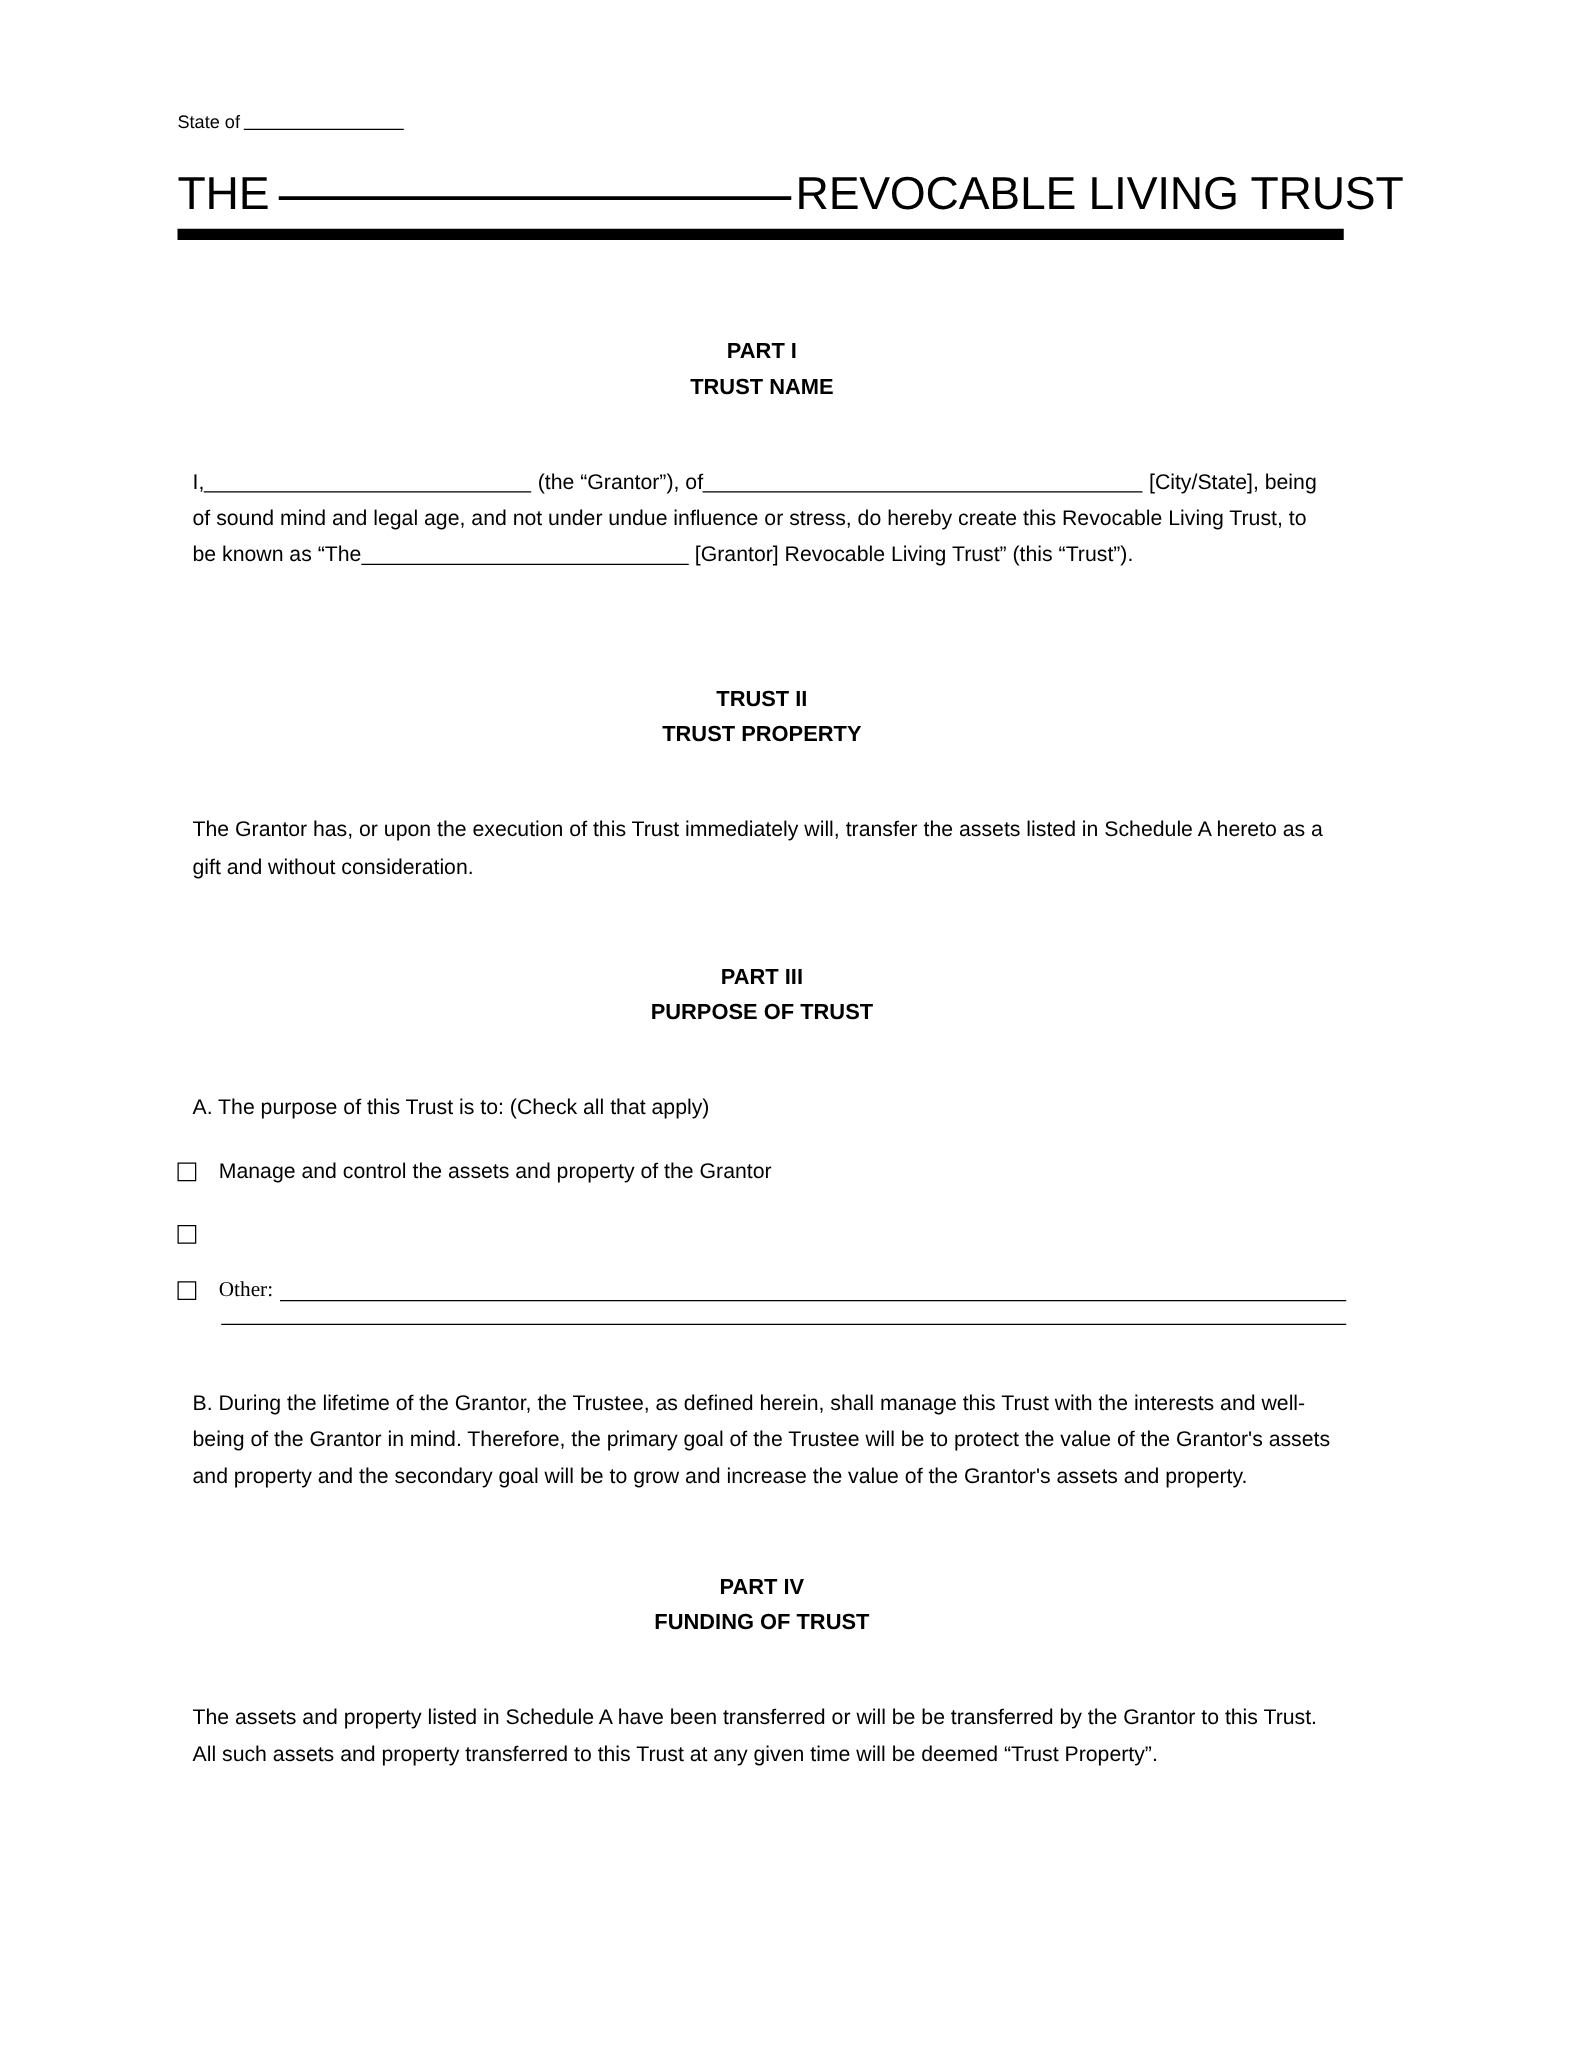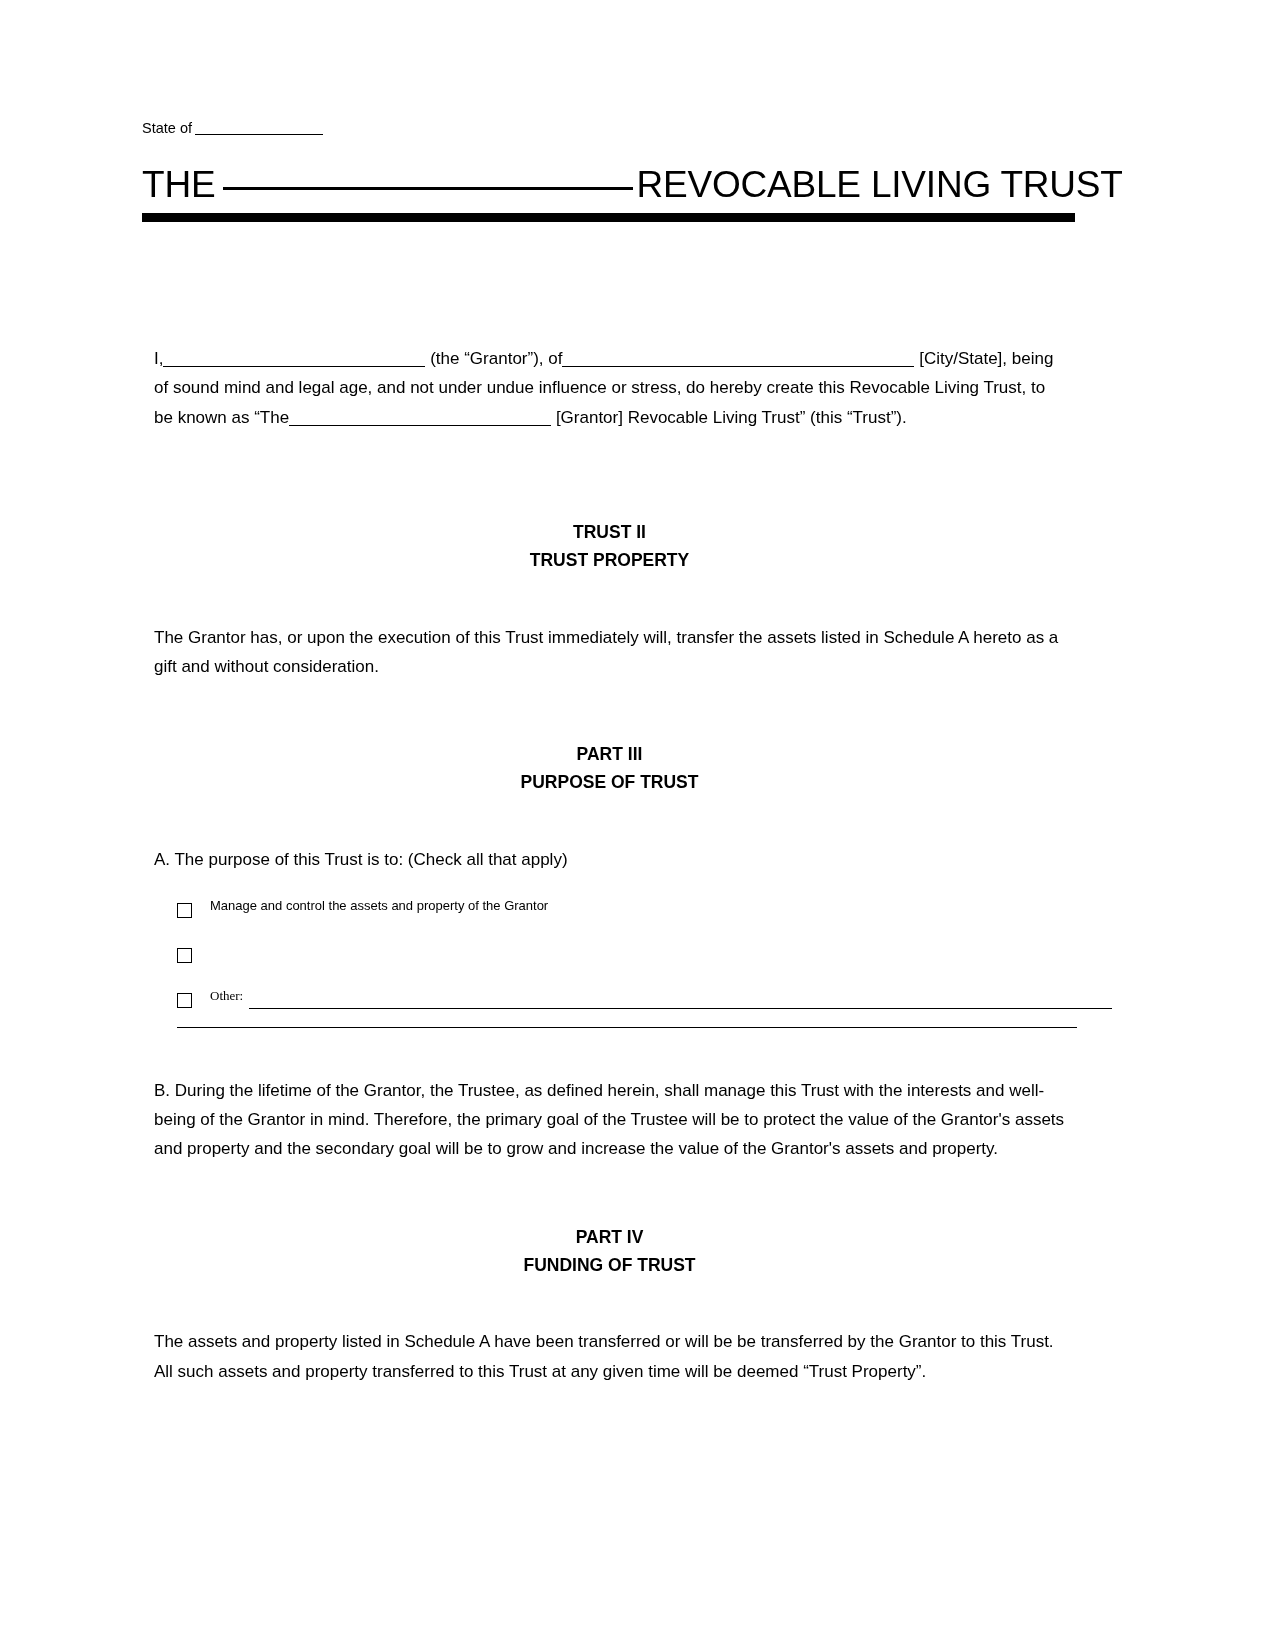--- a/index.html
+++ b/index.html
@@ -23,21 +23,21 @@
     position: absolute;
     left: 142px;
     top: 0;
     width: 935px;
   }
 
   
   .state-line {
     font-size: 14.5px;
     line-height: 1.2;
-    padding-top: 120px;
+    padding-top: 90px;
     white-space: nowrap;
   }
   .state-blank {
     display: inline-block;
     width: 128px;
     border-bottom: 1.4px solid #000;
     vertical-align: -2px;
     margin-left: 3px;
   }
 
@@ -91,23 +91,22 @@
   }
   .blank-grantor { width: 262px; }
   .blank-city    { width: 352px; }
   .blank-name    { width: 262px; }
 
   
   .check-list { margin-top: 22px; }
   .check-row {
     display: flex;
     align-items: flex-start;
-    margin-left: 35px;
     margin-bottom: 23px;
-    font-size: 13px;
+    font-size: 17px;
     line-height: 1.6;
   }
   .check-row:last-child { margin-bottom: 0; font-family: Liberation Serif, serif; }
   .checkbox {
     flex: 0 0 auto;
     width: 13px;
     height: 13px;
     border: 1.2px solid #000;
     margin-top: 7px;
     margin-right: 18px;
@@ -136,20 +135,24 @@
 
 <div class="page">
   <div class="content">
 
     <div class="state-line"><span>State of</span><span class="state-blank"></span></div>
 
     <div class="doc-title"><span>THE</span><span class="title-blank"></span><span>REVOCABLE LIVING TRUST</span></div>
     <div class="title-rule"></div>
 
     <div class="sp-xl"></div>
+    <div class="part-heading">
+      <span>PART I</span>
+      <span class="line2">TRUST NAME</span>
+    </div>
 
     <div class="sp-md"></div>
     <p class="body"><span>I,</span><span class="blank blank-grantor"></span>
       <span>(the “Grantor”), of</span><span class="blank blank-city"></span>
       <span>[City/State], being of sound mind and legal age, and not under undue influence or stress, do hereby create this Revocable Living Trust, to be known as “The</span><span class="blank blank-name"></span>
       <span>[Grantor] Revocable Living Trust” (this “Trust”).</span></p>
 
     <div class="sp-xl"></div>
     <div class="part-heading">
       <span>TRUST II</span>

